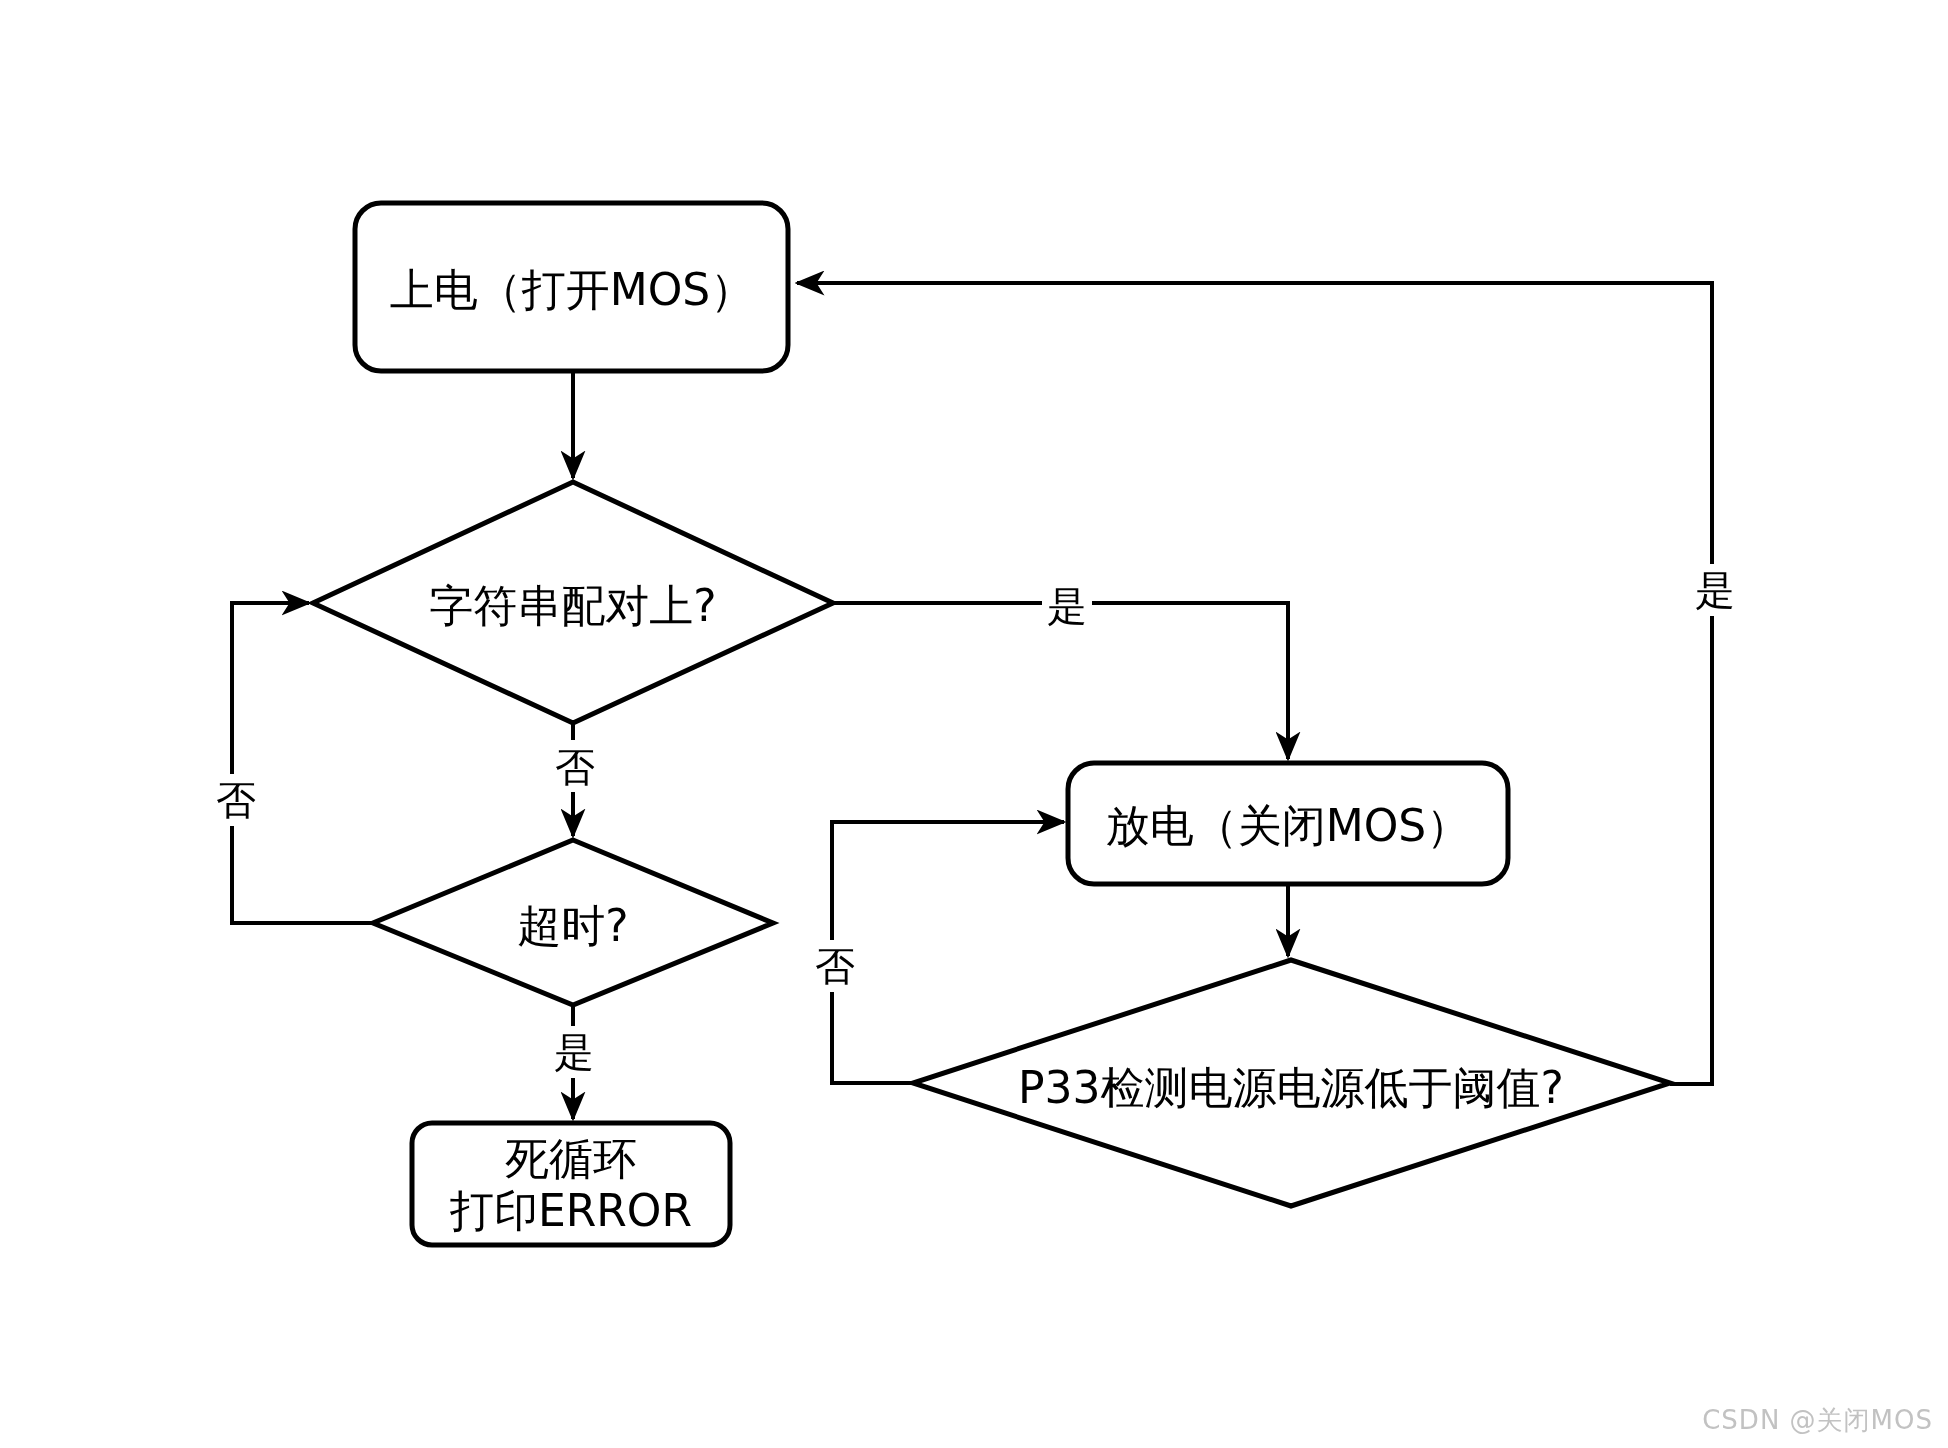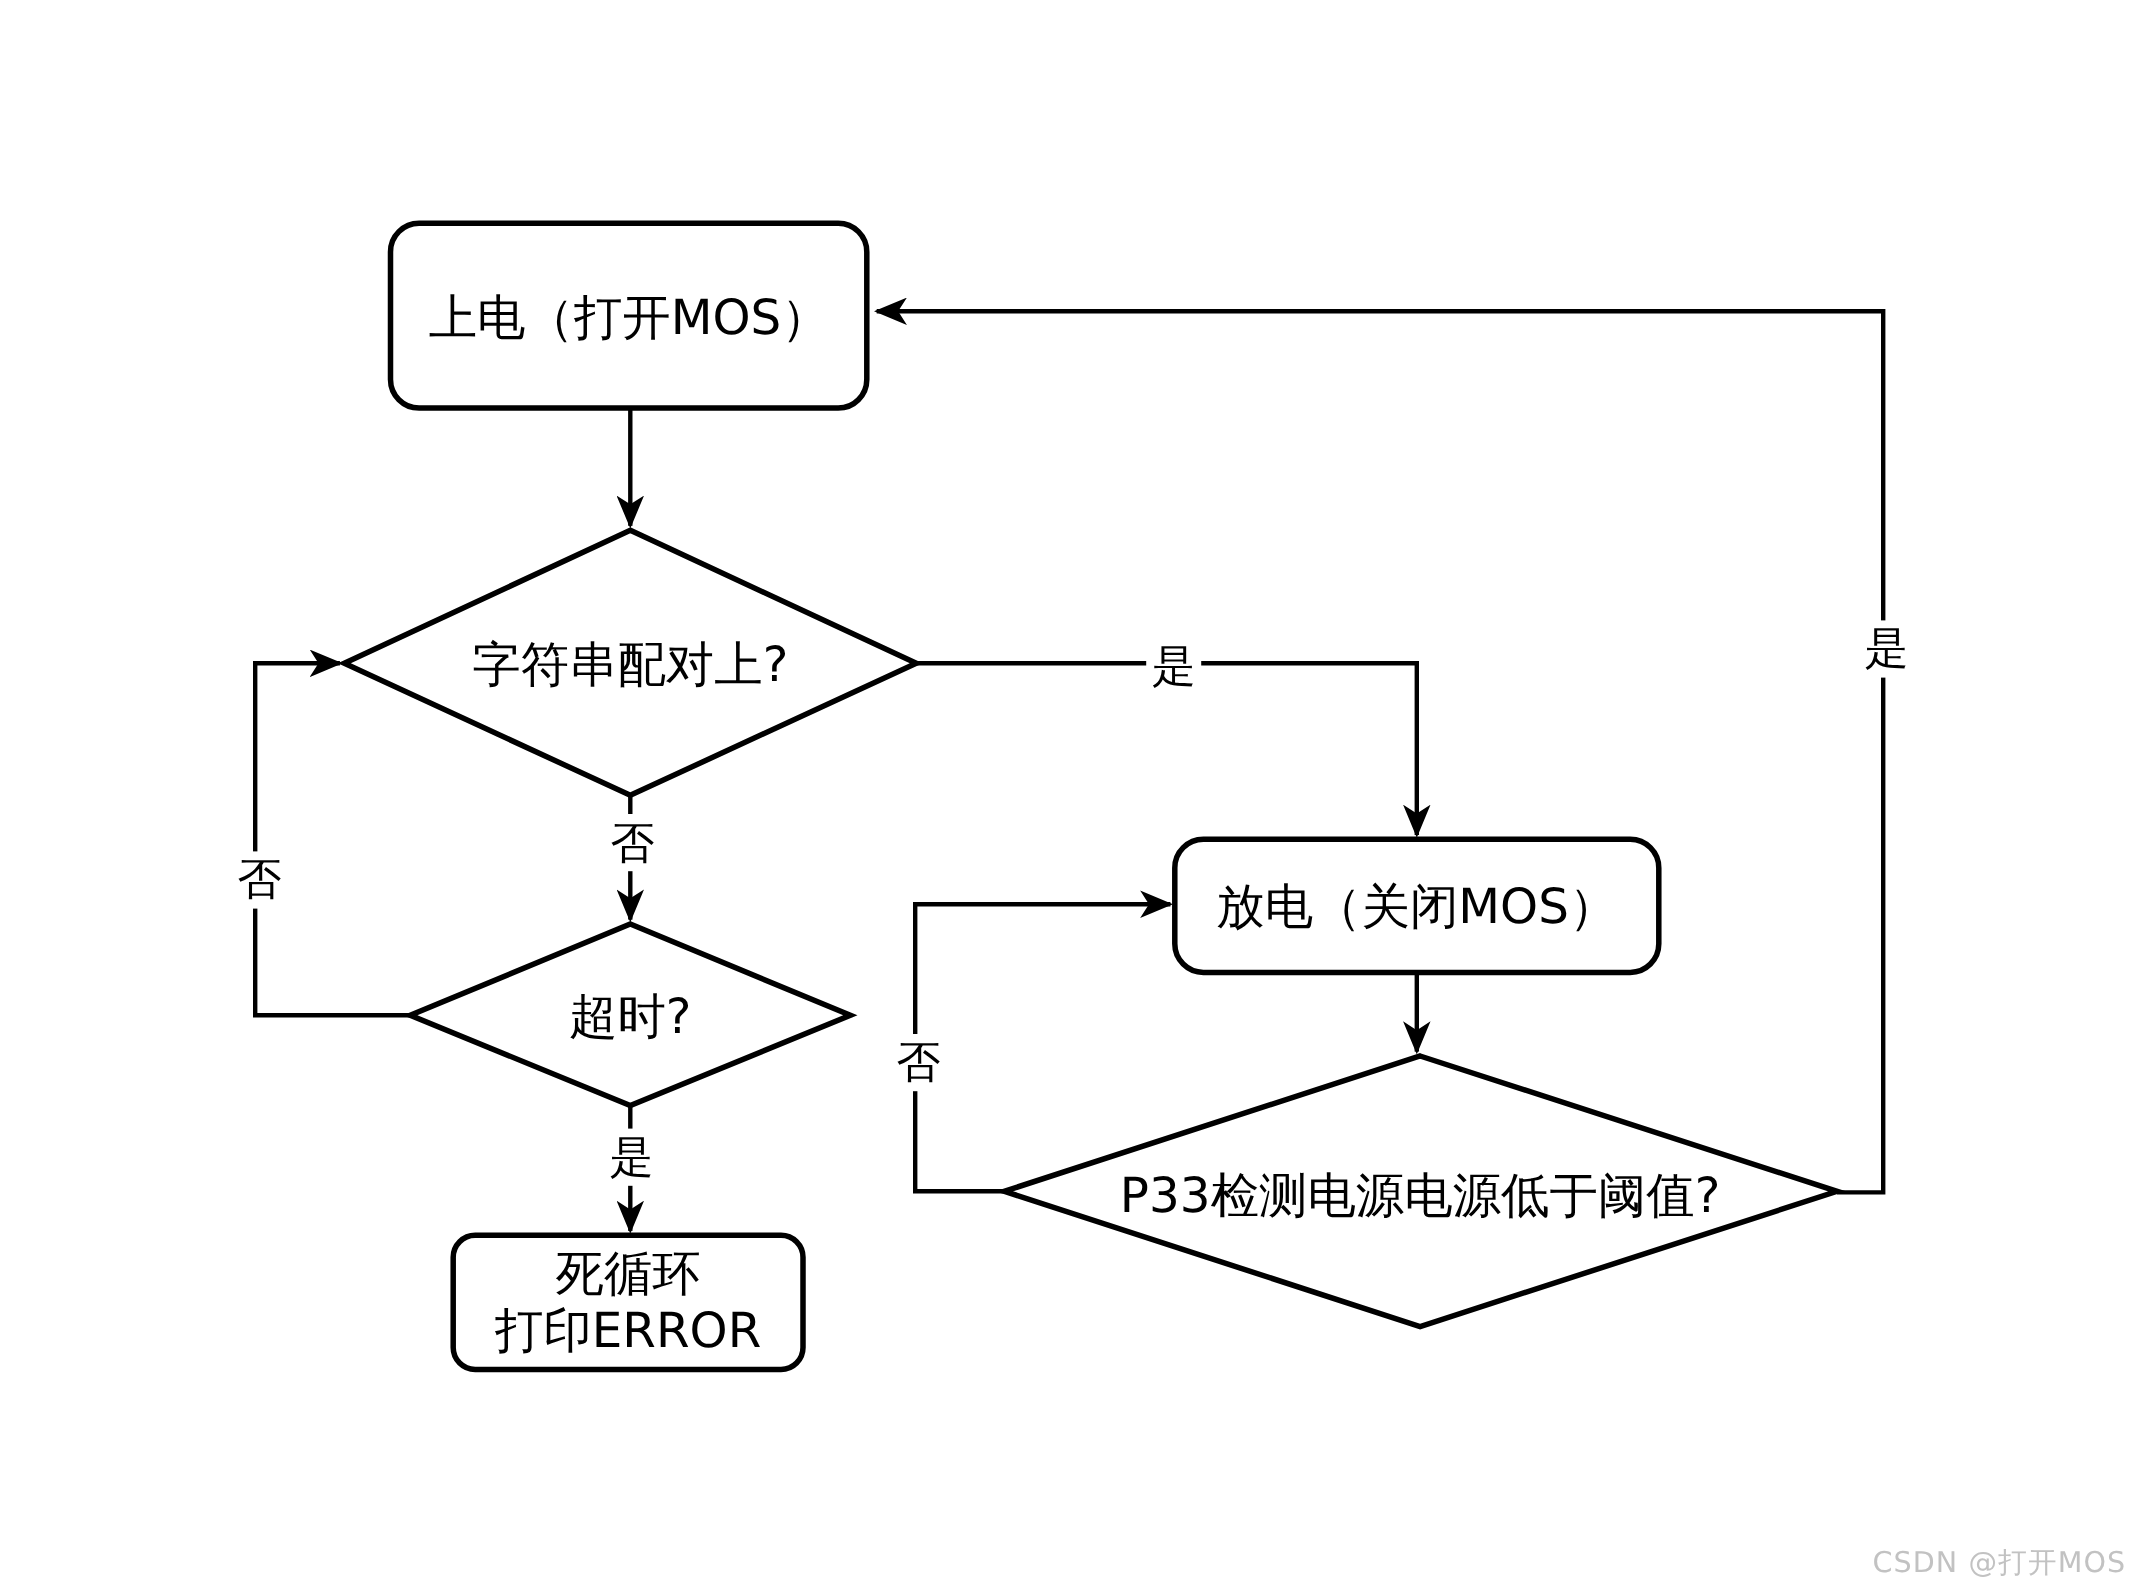--- a/index.html
+++ b/index.html
@@ -154,14 +154,14 @@
       <rect class="node-shape" x="1068" y="763" width="440" height="121" rx="26" ry="26"></rect>
       <text class="node-text" x="1288" y="825">放电（关闭MOS）</text>
     </g>
 
     <g>
       <polygon class="node-shape" points="1291,960 1670,1083 1291,1206 913,1083"></polygon>
       <text class="node-text" x="1291" y="1087">P33检测电源电源低于阈值?</text>
     </g>
   </svg>
 
-  <div class="watermark">CSDN @打开MOS</div>
+  <div class="watermark">CSDN @关闭MOS</div>
 </div>
 
 </body></html>

